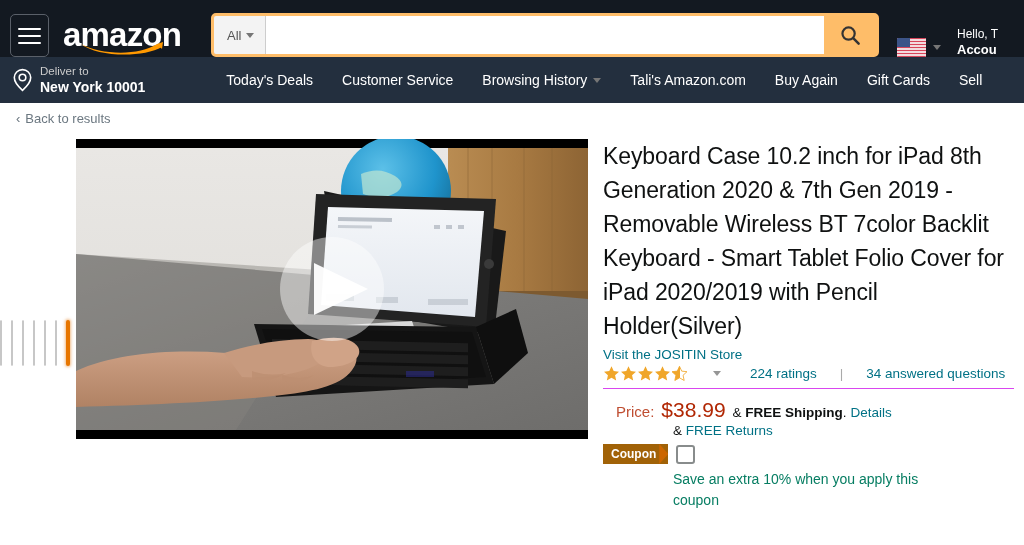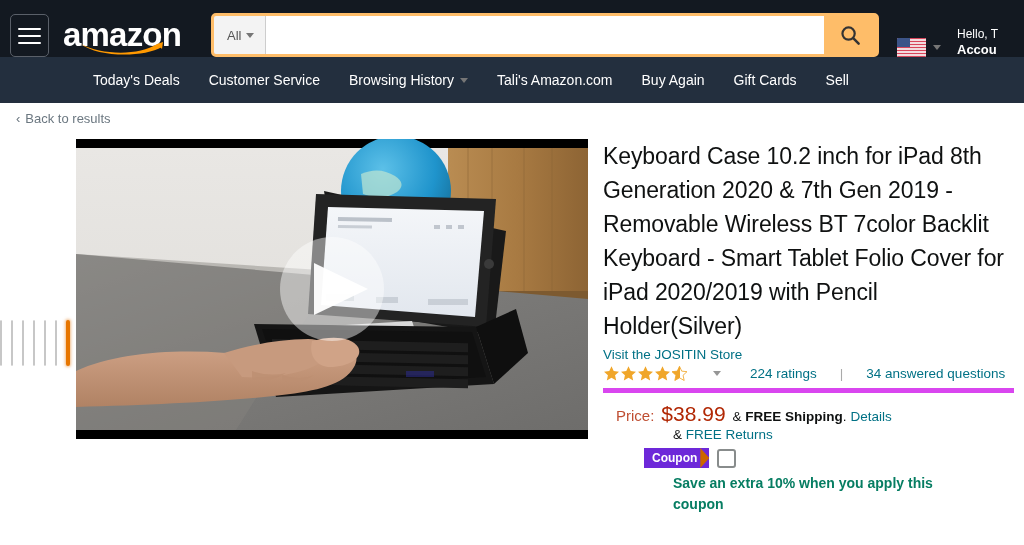--- a/index.html
+++ b/index.html
@@ -265,21 +265,21 @@
     margin-top: 4px;
     font-size: 13.5px;
     color: #007185;
     cursor: pointer;
   }
   .rating-row {
     display: flex;
     align-items: center;
     gap: 23px;
     margin-top: 3px;
-    border-bottom: 5px solid #d946ef;
+    border-bottom: 1px solid #d946ef;
     padding-bottom: 6px;
   }
   .stars { display: flex; align-items: center; gap: 0px; }
   .stars svg { display: block; }
   .rating-caret {
     width: 0; height: 0;
     border-left: 4px solid transparent;
     border-right: 4px solid transparent;
     border-top: 5px solid #969696;
     margin: 0 6px 0 2px;
@@ -321,28 +321,27 @@
     color: #0f1111;
   }
 
   .coupon-row {
     display: flex;
     align-items: center;
     margin-top: 6px;
     gap: 0;
   }
   .coupon-badge {
-    background: #6d28d9;
+    background: #a16207;
     color: #ffffff;
     font-size: 12px;
     font-weight: bold;
     padding: 3px 12px 3px 8px;
     position: relative;
     line-height: 14px;
-    margin-left: 41px;
   }
   .coupon-badge::after {
     content: "";
     position: absolute;
     right: -0px; top: 0; bottom: 0;
     width: 9px;
     background: #cc6600;
     clip-path: polygon(0 0, 100% 50%, 0 100%);
   }
   .coupon-check {
@@ -354,21 +353,20 @@
     flex: none;
     cursor: pointer;
   }
   .coupon-text {
     margin-top: 5px;
     padding-left: 70px;
     font-size: 14px;
     color: #067d62;
     line-height: 21px;
     max-width: 345px;
-    font-weight: bold;
   }
 </style>
 </head>
 <body>
 
 <div class="header">
 
   <div class="hamburger-box">
     <span></span>
       <span></span>
@@ -407,20 +405,30 @@
     <span class="caret-down"></span>
   </div>
 
   <div class="account">
     <div class="l1">Hello, T</div>
     <div class="l2">Accou</div>
   </div>
 </div>
 
 <div class="subnav">
+  <div class="deliver">
+    <svg class="pin-icon" width="21" height="24" viewBox="0 0 21 24">
+      <path d="M10.5 1.6 C5.9 1.6 2.3 5.2 2.3 9.6 C2.3 15.2 10.5 22.4 10.5 22.4 C10.5 22.4 18.7 15.2 18.7 9.6 C18.7 5.2 15.1 1.6 10.5 1.6 Z" fill="none" stroke="#ffffff" stroke-width="1.6"></path>
+      <circle cx="10.5" cy="9.5" r="3.3" fill="none" stroke="#ffffff" stroke-width="1.6"></circle>
+    </svg>
+    <div class="deliver-text">
+      <div class="l1">Deliver to</div>
+      <div class="l2">New York 10001</div>
+    </div>
+  </div>
 
   <div class="navlinks">
     <div class="navlink">
       <span>Today's Deals</span>
     </div>
     <div class="navlink">
       <span>Customer Service</span>
     </div>
     <div class="navlink">
       <span>Browsing History</span>

